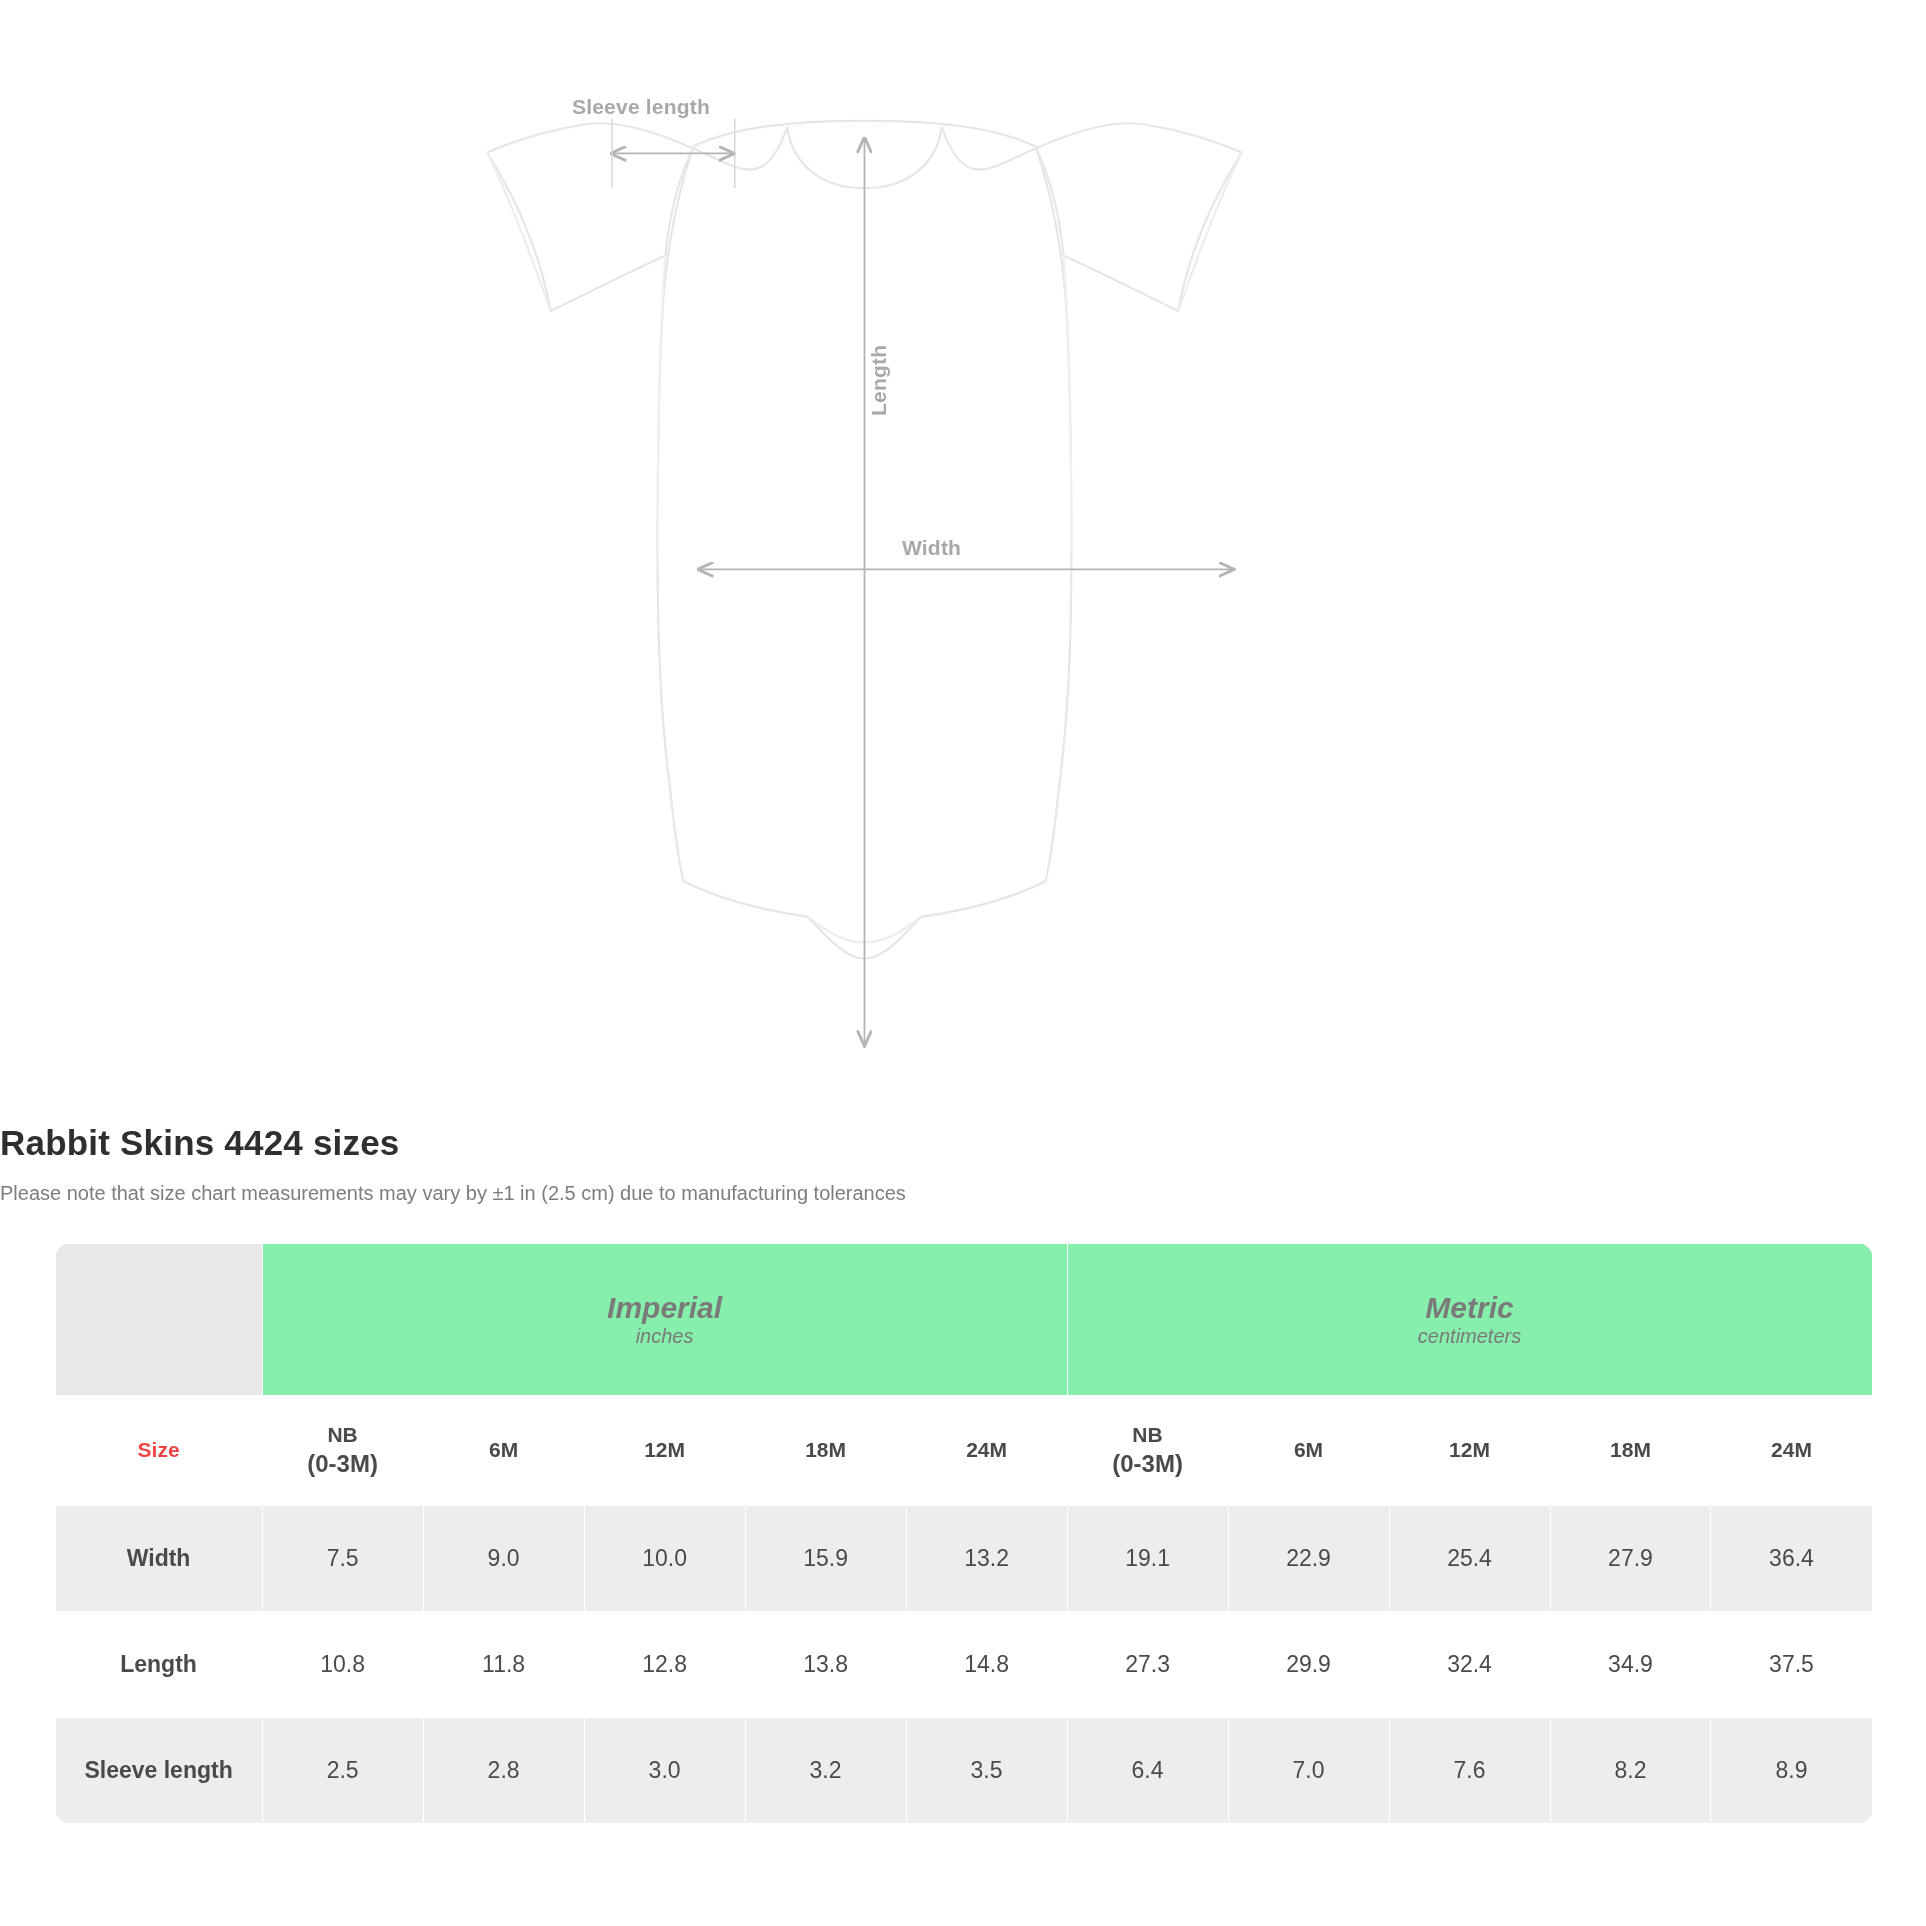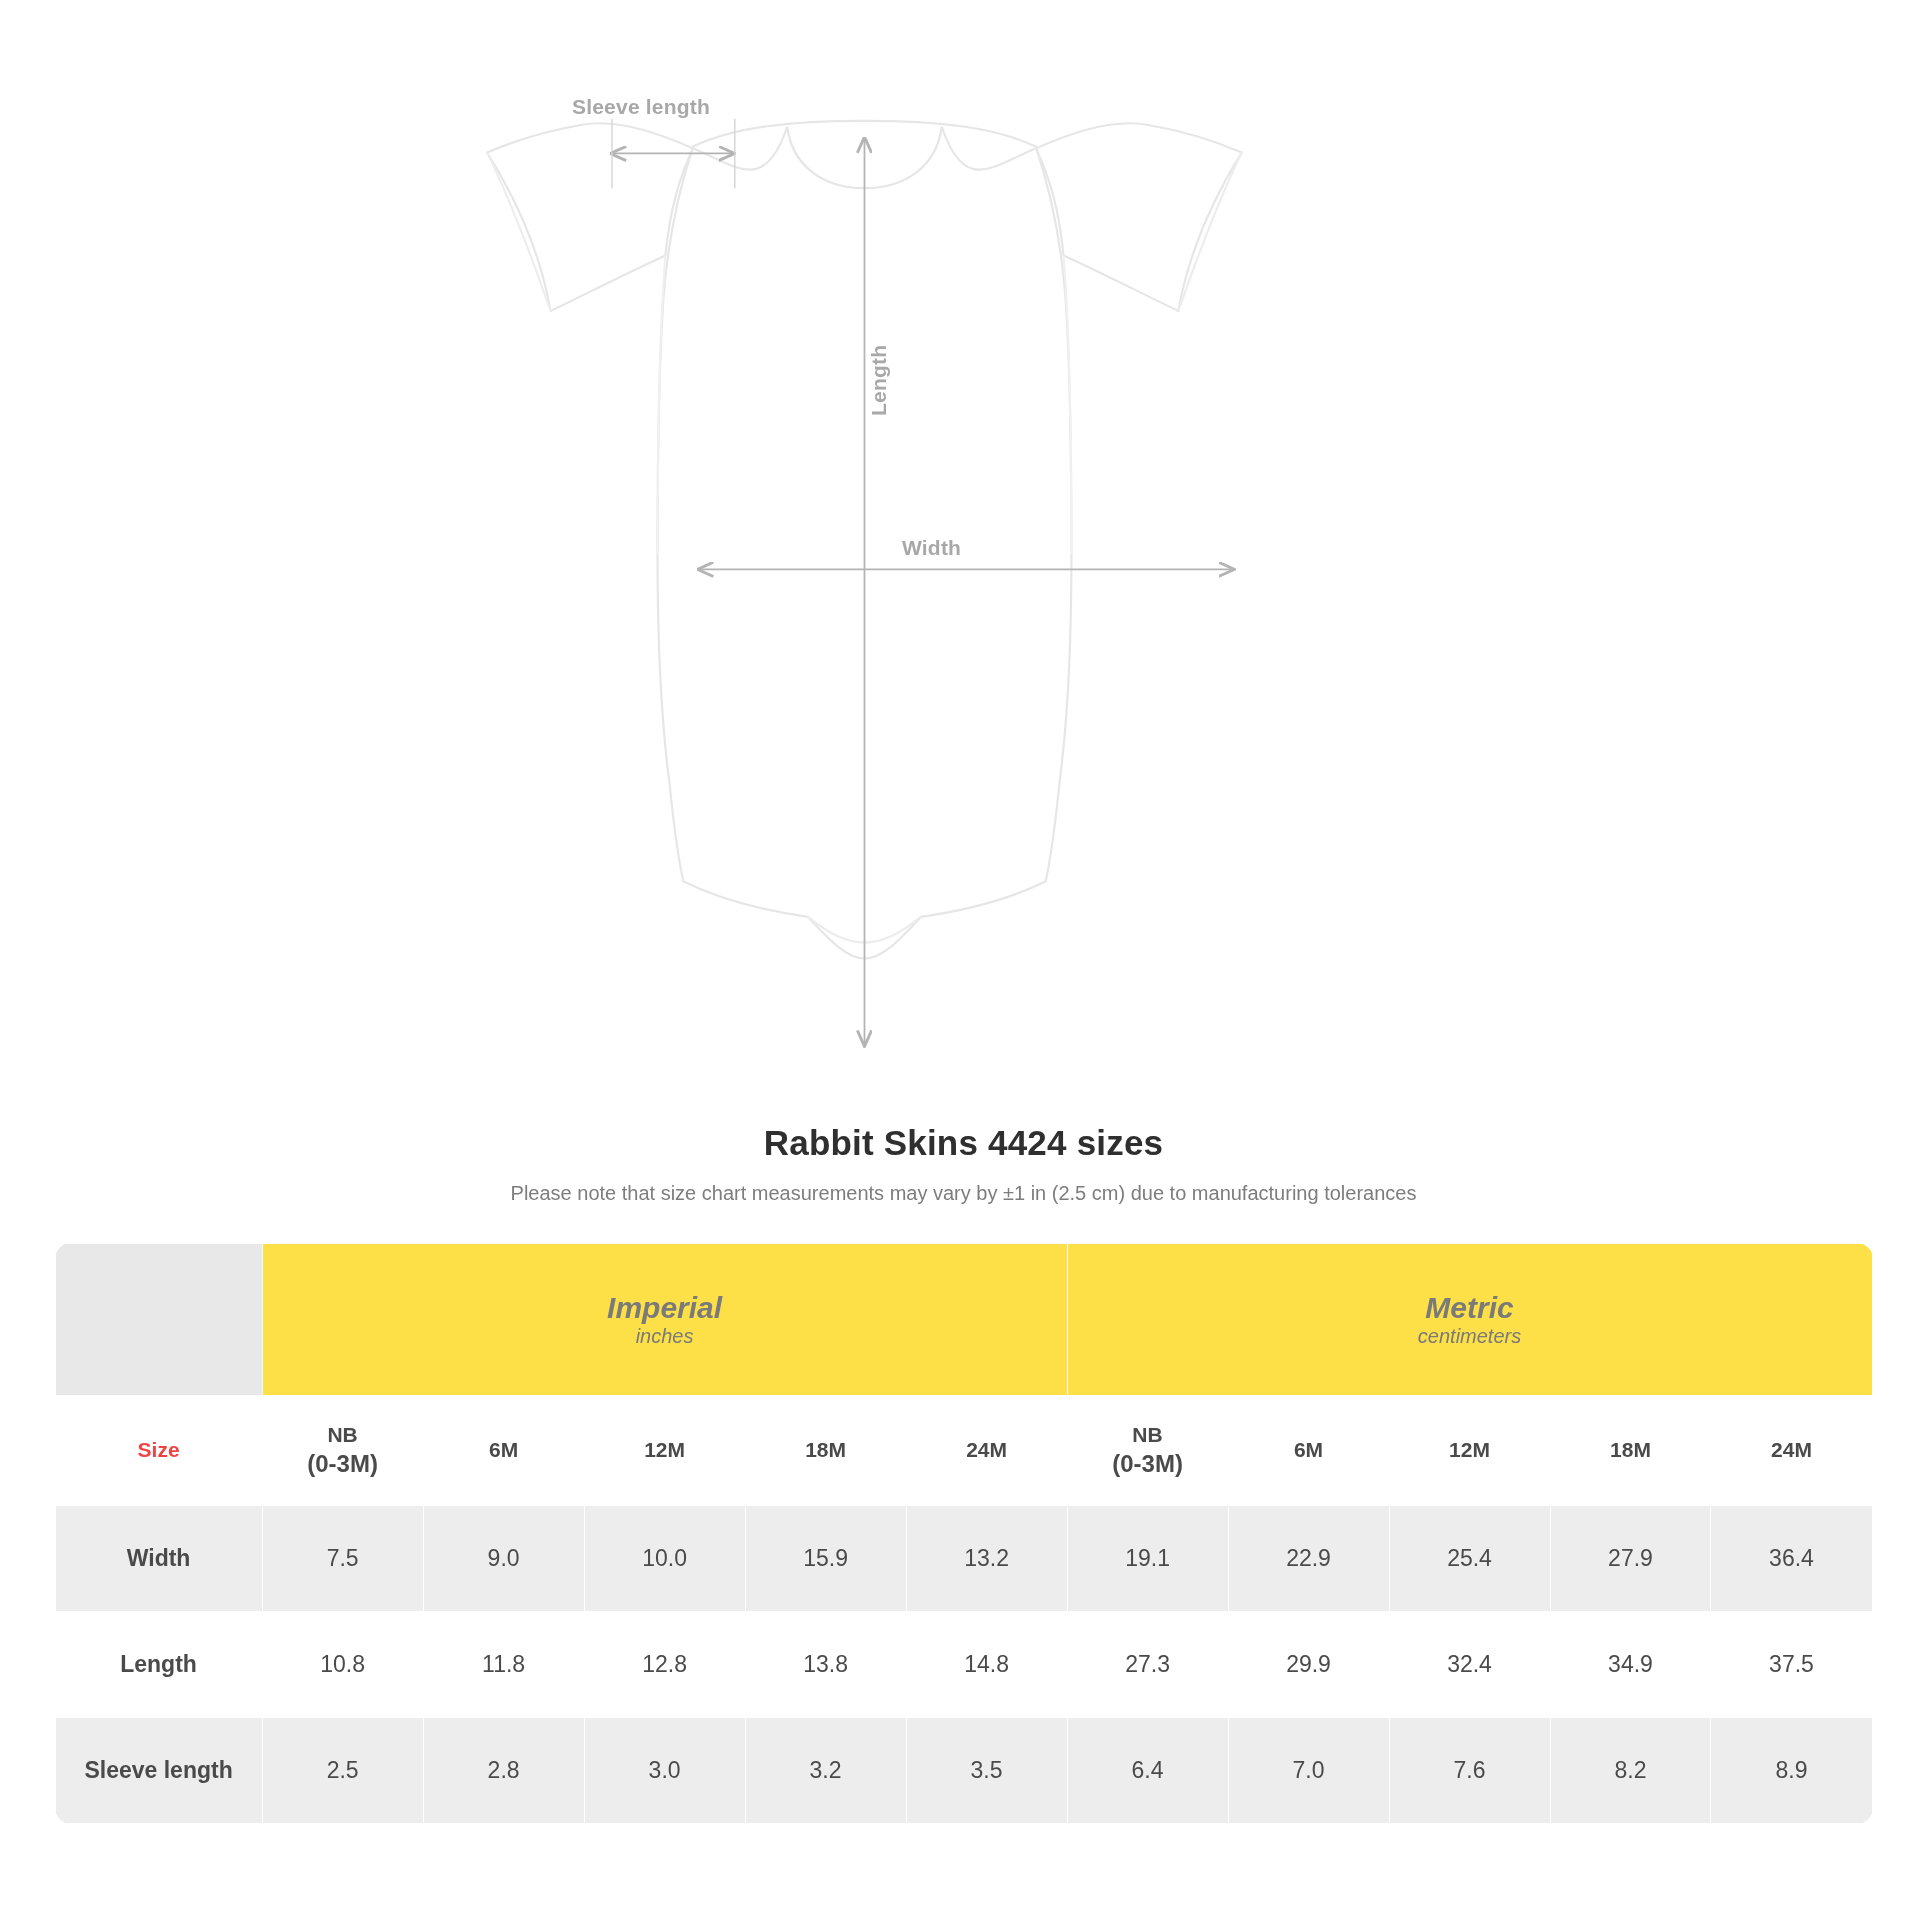--- a/index.html
+++ b/index.html
@@ -51,21 +51,20 @@
   }
   .dim-label.length {
     left: 867px;
     top: 416px;
     transform: rotate(-90deg);
     transform-origin: left top;
   }
 
   
   .title-block {
-    text-align: center;
     margin-top: 14px;
   }
   .chart-title {
     font-size: 35px;
     font-weight: bold;
     color: #2f2f2f;
     margin: 0;
     letter-spacing: 0.2px;
   }
   .chart-note {
@@ -86,21 +85,21 @@
     border-radius: 16px;
     overflow: hidden;
   }
   table.size-table td,
   table.size-table th {
     text-align: center;
     vertical-align: middle;
     border: 1px solid #ffffff;
   }
   .unit-head {
-    background: #fde047;
+    background: #86efac;
     height: 149px;
   }
   .unit-head .unit-name {
     font-size: 30px;
     font-style: italic;
     font-weight: bold;
     color: #7a7a7a;
     line-height: 1.15;
   }
   .unit-head .unit-sub {

